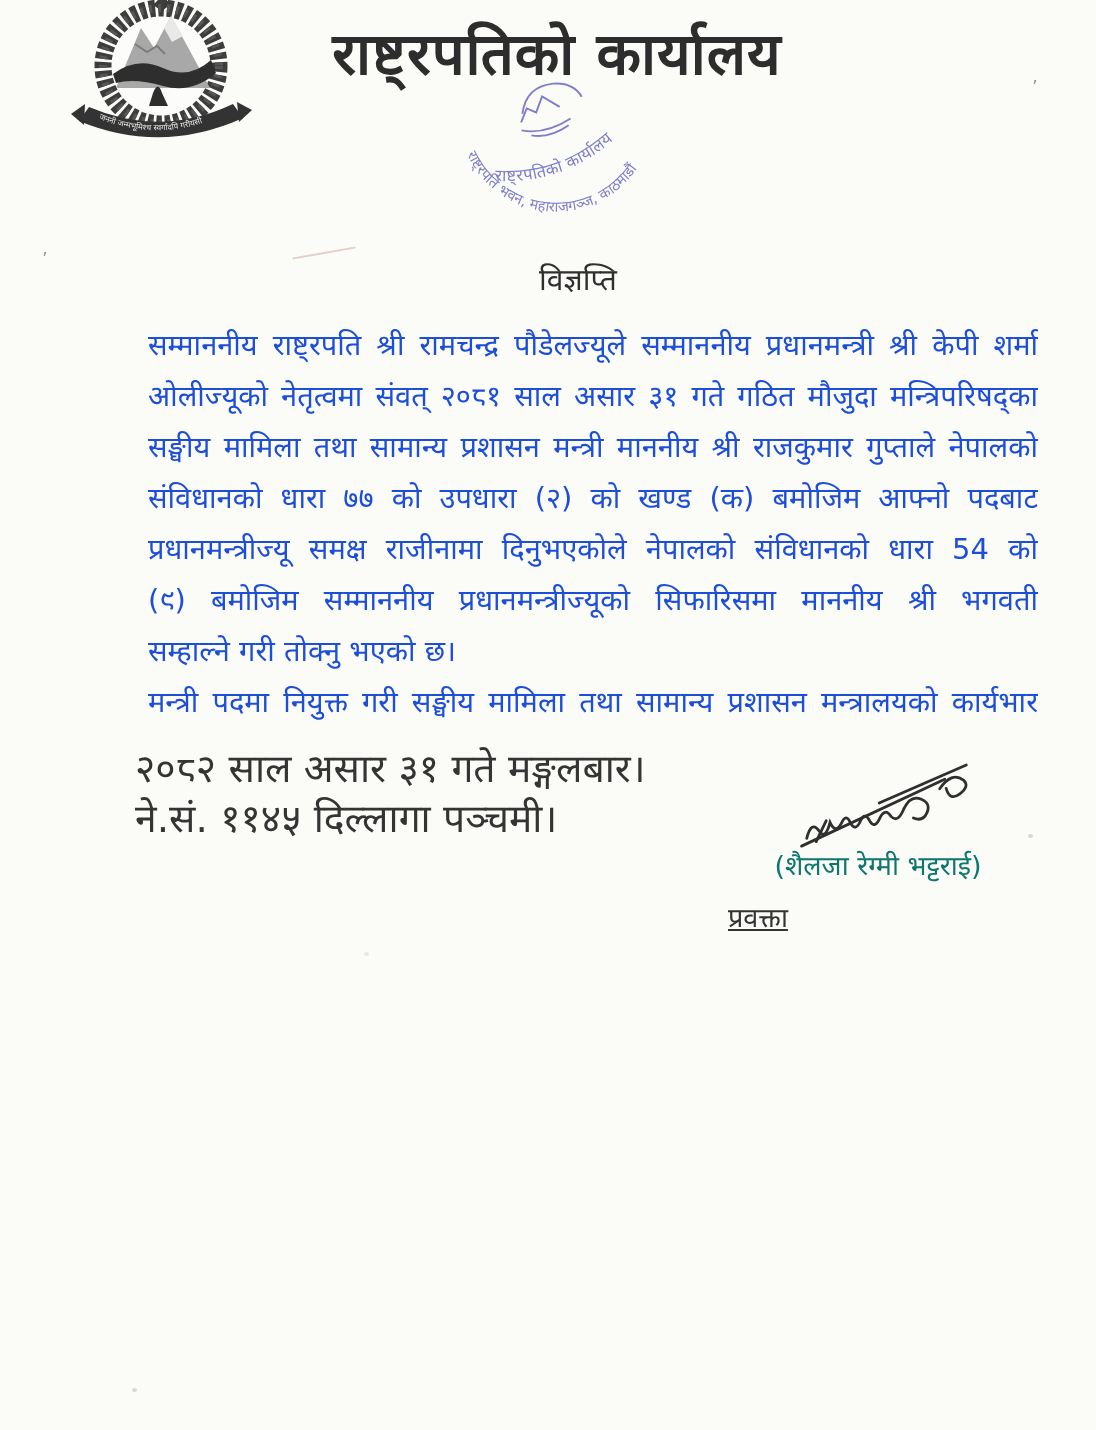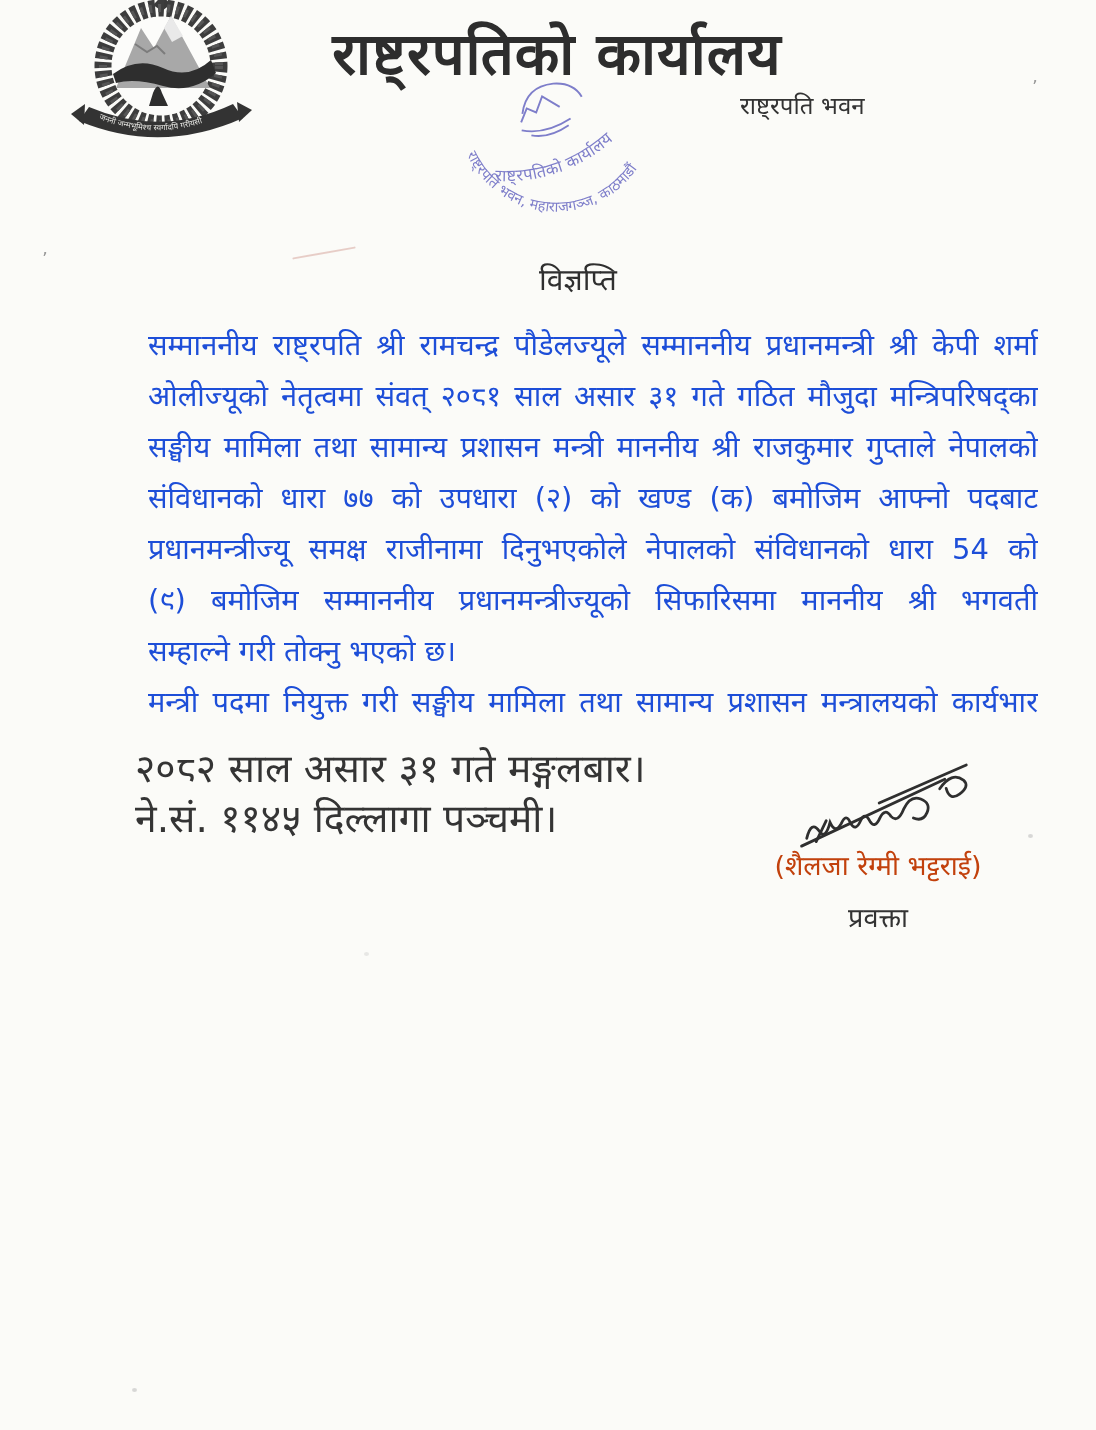--- a/index.html
+++ b/index.html
@@ -53,25 +53,25 @@
   }
   .dates{
     position:absolute;left:135px;top:744px;
     font-size:39px;line-height:50px;color:#343434;white-space:nowrap;
   }
 
   
   .signature{position:absolute;left:792px;top:760px;width:190px;height:102px;transform:rotate(-3deg);}
   .sig-name{
     position:absolute;left:728px;top:846px;width:300px;
-    text-align:center;font-size:27px;color:#c2410c;white-space:nowrap;
+    text-align:center;font-size:27px;color:#0f766e;white-space:nowrap;
   }
   .sig-designation{
     position:absolute;left:728px;top:898px;width:300px;
-    text-align:center;font-size:27px;color:#333;
+    font-size:27px;color:#333;text-decoration:underline;
   }
 
   
   .artifact{position:absolute;color:#9a9a9a;font-size:18px;}
   .scratch{
     position:absolute;left:292px;top:252px;width:64px;height:2px;
     background:rgba(196,120,110,.35);transform:rotate(-10deg);border-radius:2px;
   }
   .speck{position:absolute;width:5px;height:4px;background:#b9b9b9;border-radius:50%;opacity:.55;}
 </style>
@@ -116,21 +116,20 @@
           <textPath href="#stampInnerArc" startOffset="4">राष्ट्रपतिको कार्यालय</textPath>
         </text>
         <text font-size="15" fill="#6a6ac8">
           <textPath href="#stampOuterArc" startOffset="6">राष्ट्रपति भवन, महाराजगञ्ज, काठमाडौं</textPath>
         </text>
       </g>
     </svg>
   </div>
 
   <div class="address">
-    <div>राष्ट्रपति भवन</div>
   </div>
 
   <div class="notice-title">
     <span>विज्ञप्ति</span>
   </div>
 
   <div class="body-text">
     <div class="line jline">सम्माननीय राष्ट्रपति श्री रामचन्द्र पौडेलज्यूले सम्माननीय प्रधानमन्त्री श्री केपी शर्मा</div>
     <div class="line jline">ओलीज्यूको नेतृत्वमा संवत् २०८१ साल असार ३१ गते गठित मौजुदा मन्त्रिपरिषद्का</div>
     <div class="line jline">सङ्घीय मामिला तथा सामान्य प्रशासन मन्त्री माननीय श्री राजकुमार गुप्ताले नेपालको</div>

